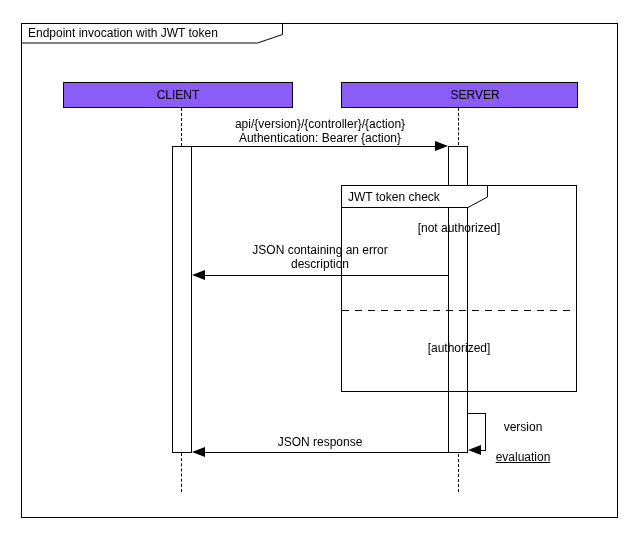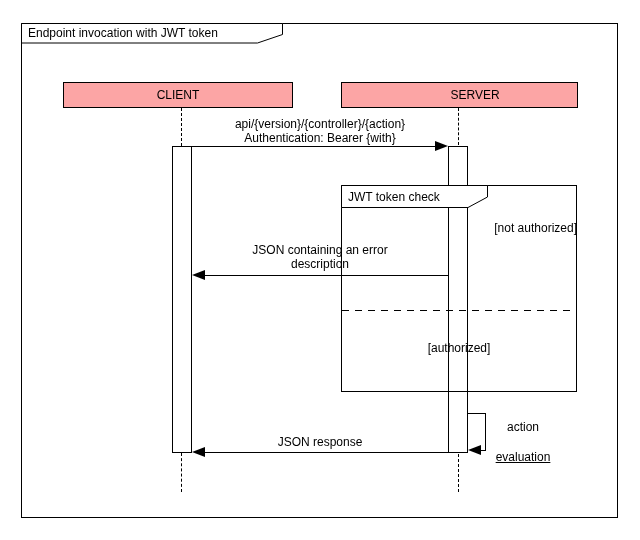--- a/index.html
+++ b/index.html
@@ -1,21 +1,21 @@
 <!DOCTYPE html>
 <html><head>
 <meta charset="utf-8">
 <style>
   html,body{margin:0;padding:0;background:#fff;}
   .canvas{
     position:relative;width:640px;height:540px;background:#fff;overflow:hidden;
     font-family:"Liberation Sans","DejaVu Sans",sans-serif;font-size:12px;color:#000;
   }
   .abs{position:absolute;box-sizing:border-box;}
-  .box{border:1px solid #000;background:#fca5a5;display:flex;align-items:center;justify-content:center;}
+  .box{border:1px solid #000;background:#8b5cf6;display:flex;align-items:center;justify-content:center;}
   .bar{border:1px solid #000;background:#fff;}
   .frame{border:1px solid #000;background:transparent;}
   .frag{border:1px solid #000;background:transparent;}
   .hline{height:1px;background:#000;}
   .vline{width:1px;background:#000;}
   .vdash{width:0;border-left:1px dashed #000;}
   .hdash{height:1px;background:repeating-linear-gradient(90deg,#000 0 7px,transparent 7px 13px);}
   .arrow-left{width:0;height:0;border-top:5px solid transparent;border-bottom:5px solid transparent;border-right:13px solid #000;}
   .arrow-right{width:0;height:0;border-top:5px solid transparent;border-bottom:5px solid transparent;border-left:13px solid #000;}
   .lbl{text-align:center;line-height:14px;white-space:nowrap;}
@@ -41,38 +41,38 @@
 
   <div class="abs hdash" style="left:342px;top:310px;width:234px;"></div>
 
   <div class="abs" style="left:341px;top:185px;">
     <svg width="148" height="24" viewBox="0 0 148 24">
       <path d="M0.5,0.5 H146.5 V12 L127,22.5 H0.5 Z" fill="#ffffff" stroke="#000000" stroke-width="1"></path>
     </svg>
   </div>
   <div class="abs lbl-left" style="left:348px;top:190px;">JWT token check</div>
 
-  <div class="abs lbl" style="left:341px;top:221px;width:236px;text-align:right;">[not authorized]</div>
+  <div class="abs lbl" style="left:341px;top:221px;width:236px;">[not authorized]</div>
   <div class="abs lbl" style="left:192px;top:117px;width:256px;">api/{version}/{controller}/{action}</div>
 
   <div class="abs lbl" style="left:341px;top:341px;width:236px;">[authorized]</div>
-  <div class="abs lbl" style="left:192px;top:131px;width:256px;">Authentication: Bearer {with}</div>
+  <div class="abs lbl" style="left:192px;top:131px;width:256px;">Authentication: Bearer {action}</div>
   <div class="abs hline" style="left:192px;top:146px;width:244px;"></div>
   <div class="abs arrow-right" style="left:435px;top:141px;"></div>
 
   <div class="abs lbl" style="left:192px;top:243px;width:256px;">JSON containing an error</div>
   <div class="abs lbl" style="left:192px;top:257px;width:256px;">description</div>
   <div class="abs hline" style="left:205px;top:275px;width:243px;"></div>
   <div class="abs arrow-left" style="left:192px;top:270px;"></div>
 
   <div class="abs hline" style="left:468px;top:413px;width:18px;"></div>
   <div class="abs vline" style="left:485px;top:413px;height:38px;"></div>
   <div class="abs hline" style="left:481px;top:450px;width:5px;"></div>
   <div class="abs arrow-left" style="left:468px;top:445px;"></div>
-  <div class="abs lbl" style="left:488px;top:420px;width:70px;">action</div>
+  <div class="abs lbl" style="left:488px;top:420px;width:70px;">version</div>
   <div class="abs lbl" style="left:488px;top:450px;width:70px;text-decoration:underline;">evaluation</div>
 
   <div class="abs lbl" style="left:192px;top:435px;width:256px;">JSON response</div>
   <div class="abs hline" style="left:205px;top:452px;width:243px;"></div>
   <div class="abs arrow-left" style="left:192px;top:447px;"></div>
 
   <div class="abs box" style="left:63px;top:82px;width:230px;height:26px;">
     <span>CLIENT</span>
   </div>
   <div class="abs box" style="left:341px;top:82px;width:237px;height:26px;padding-left:31px;">

